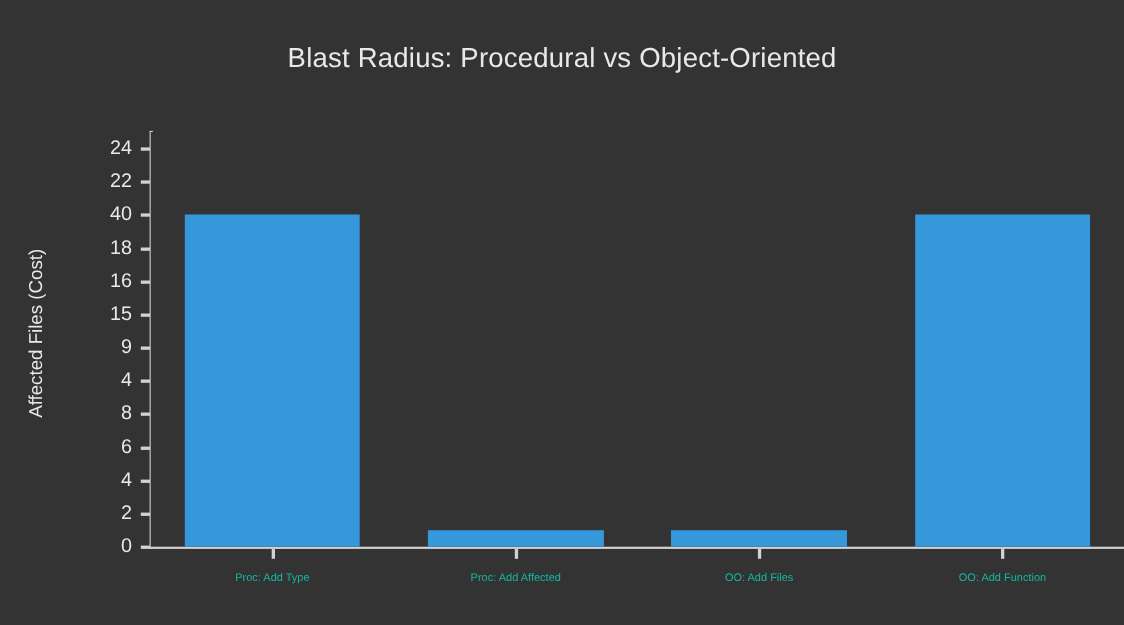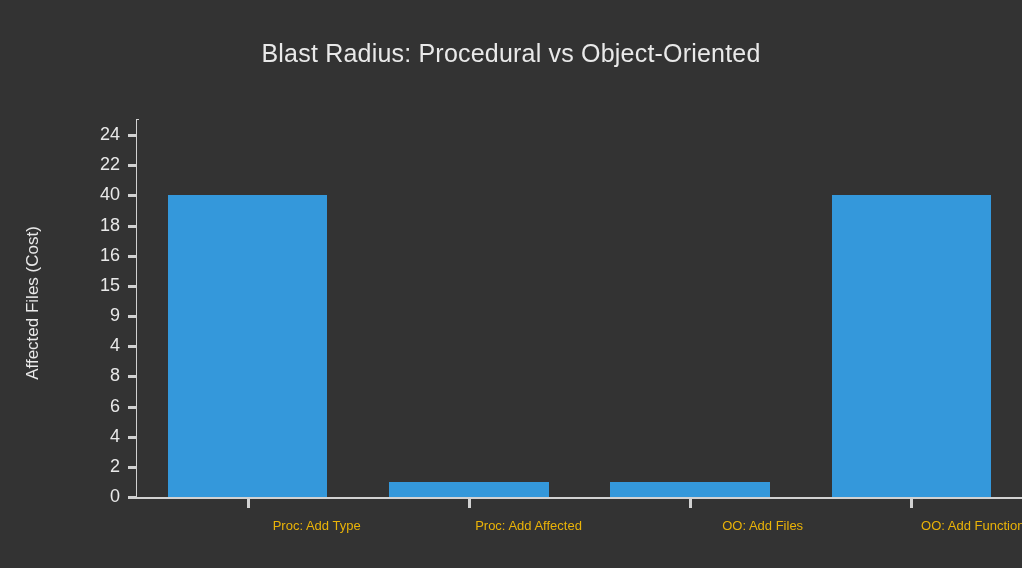--- a/index.html
+++ b/index.html
@@ -116,24 +116,24 @@
     top: 2px;
     width: 3px;
     height: 9px;
     background: #d2d2d2;
   }
   .xtick .tick-label {
     position: absolute;
     left: -113px;
     top: 19px;
     width: 226px;
-    text-align: right;
-    font-size: 13px;
+    text-align: center;
+    font-size: 10px;
     line-height: 19px;
-    color: #eab308;
+    color: #14b8a6;
     white-space: nowrap;
   }
 
   
   .bar {
     position: absolute;
     bottom: 0;
     background: #3498db;
   }
 </style>

